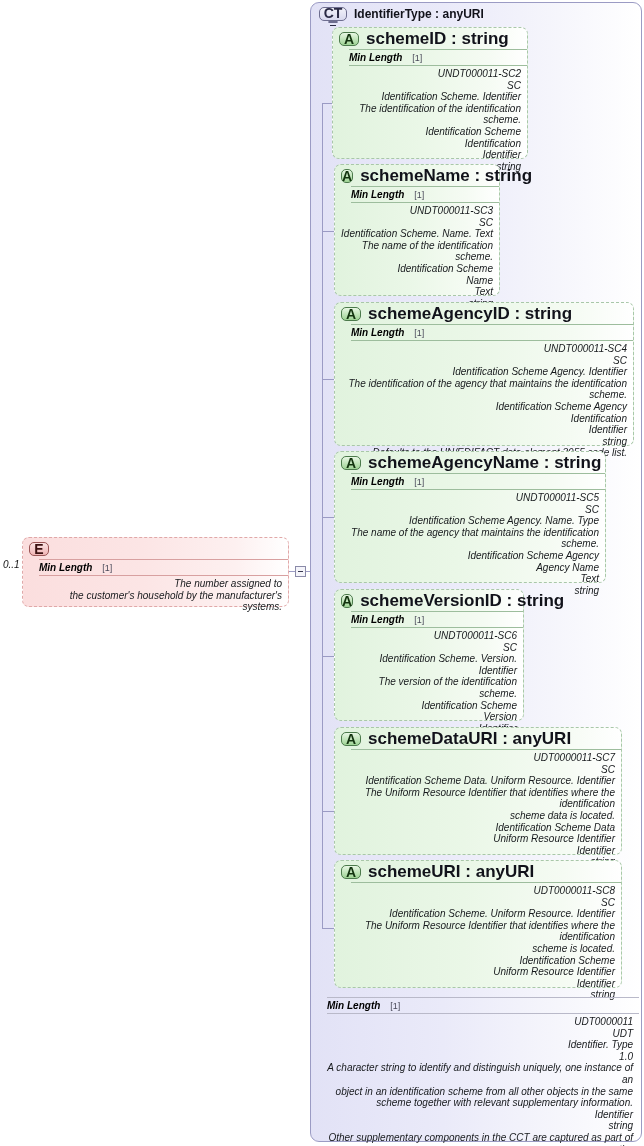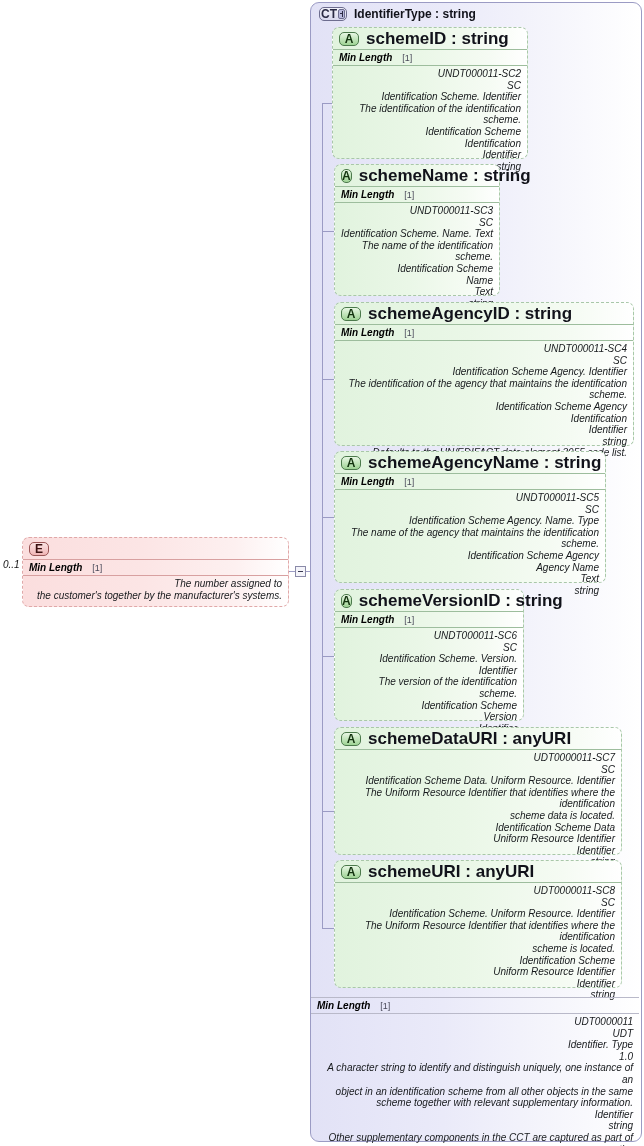--- a/index.html
+++ b/index.html
@@ -55,22 +55,23 @@
   }
   .ct-box > .hdr .title{font-size:12px;}
 
   
   .chip{
     display:inline-flex;align-items:center;justify-content:center;
     box-sizing:border-box;
     height:14px;
     border:1px solid #6d6d8f;
     border-radius:5px;
-    font-size:12px;font-weight:bold;letter-spacing:0;
+    font-size:14px;font-weight:bold;letter-spacing:0;
     line-height:1;
+    flex-direction:column;
   }
   .chip-ct{
     width:28px;
     background:linear-gradient(to bottom,#f2f2fa,#d8d8ee);
     color:#2a2a44;
     gap:1px;
     padding:0 1px;
   }
   .chip-ct .plus{
     display:inline-block;width:8px;height:8px;
@@ -95,24 +96,24 @@
     width:20px;
     border-color:#9a5656;
     background:linear-gradient(to bottom,#fbe4e4,#f0b5b5);
     color:#3a1111;
   }
 
   
   .facet{
     position:relative;
     height:15px;
-    padding-left:6px;
     display:flex;align-items:center;gap:10px;
     border-top:1px solid #b9b9c9;
     border-bottom:1px solid #b9b9c9;
+    margin-left:16px;
   }
   .attr-box .facet{border-top-color:#9dbd9d;border-bottom-color:#9dbd9d;}
   .elem-box .facet{border-top-color:#d8a0a0;border-bottom-color:#d8a0a0;}
   .facet .fname{font-style:italic;font-weight:bold;font-size:10px;}
   .facet .fval{font-size:9px;color:#4a4a5a;}
 
   
   .doc{
     padding:2px 6px 3px 6px;
     font-style:italic;
@@ -155,34 +156,34 @@
 
   <div class="box elem-box" style="left:22px;top:537px;width:267px;height:70px;">
     <div class="hdr">
       <span class="chip chip-e">E</span>
     </div>
     <div class="facet">
       <span class="fname">Min Length</span>
       <span class="fval">[1]</span>
     </div>
     <div class="doc">The number assigned to
-the customer's together by the manufacturer's systems.</div>
+the customer's household by the manufacturer's systems.</div>
   </div>
 
   <div class="hline" style="left:289px;top:571px;width:6px;"></div>
   <div class="minus-box" style="left:295px;top:566px;"></div>
   <div class="hline" style="left:306px;top:571px;width:16px;"></div>
 
   <div class="box ct-box" style="left:310px;top:2px;width:332px;height:1140px;">
     <div class="hdr" style="height:22px;padding-left:8px;">
       <span class="chip chip-ct">
         <span>CT</span>
           <span class="plus"></span>
       </span>
-      <span class="title">IdentifierType : string</span>
+      <span class="title">IdentifierType : anyURI</span>
     </div>
   </div>
 
   <div class="vline" style="left:322px;top:103px;width:1px;height:1px;"></div>
   <div class="vline" style="left:322px;top:103px;height:825px;"></div>
 
   <div class="hline" style="left:322px;top:103px;width:10px;"></div>
   <div class="hline" style="left:322px;top:231px;width:12px;"></div>
   <div class="hline" style="left:322px;top:379px;width:12px;"></div>
   <div class="hline" style="left:322px;top:517px;width:12px;"></div>

